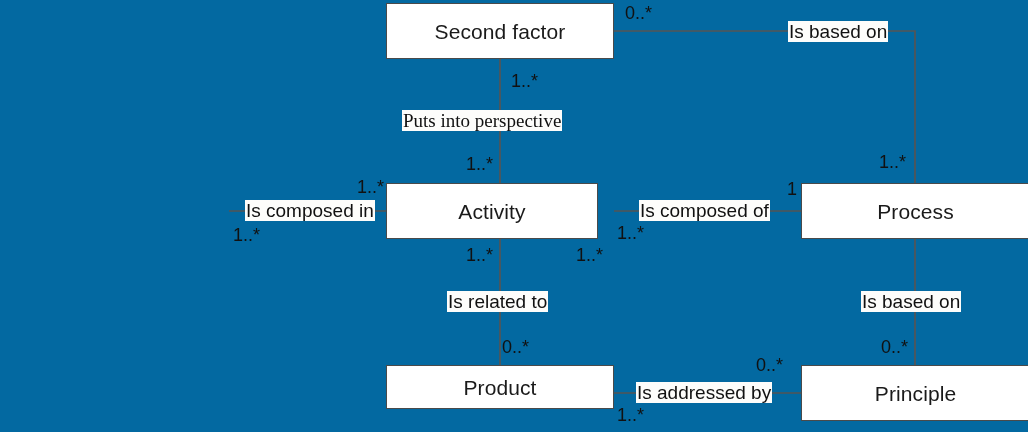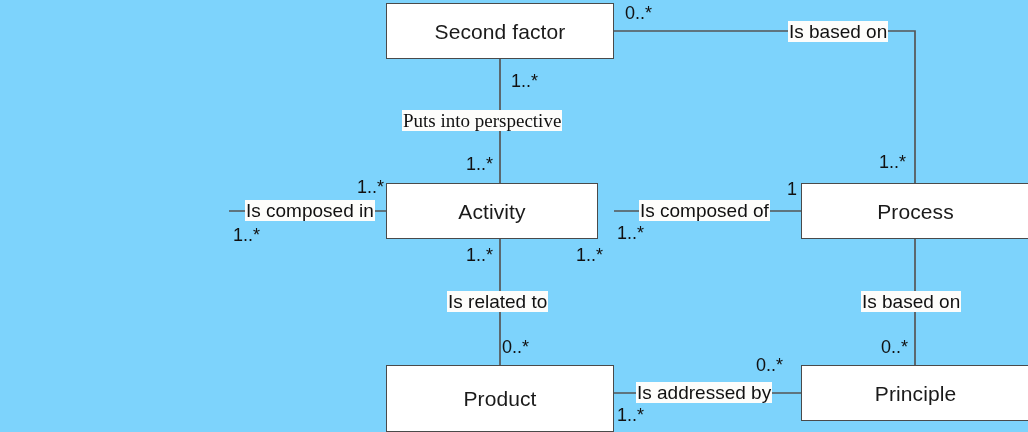--- a/index.html
+++ b/index.html
@@ -10,21 +10,21 @@
     width: 1028px;
     height: 432px;
     background: #f2f0ec;
     font-family: "Liberation Sans", sans-serif;
     overflow: hidden;
   }
   #diagram {
     position: relative;
     width: 1028px;
     height: 432px;
-    background: #7dd3fc;
+    background: #0369a1;
   }
   #edges {
     position: absolute;
     left: 0;
     top: 0;
     width: 1028px;
     height: 432px;
   }
   .entity-box {
     position: absolute;
@@ -90,21 +90,21 @@
 
 
   <div class="entity-box" style="left:386px; top:183px; width:212px; height:56px;">
     <span class="entity-label">Activity</span>
   </div>
 
   <div class="entity-box" style="left:801px; top:183px; width:229px; height:56px;">
     <span class="entity-label">Process</span>
   </div>
 
-  <div class="entity-box" style="left:386px; top:365px; width:228px; height:67px;">
+  <div class="entity-box" style="left:386px; top:365px; width:228px; height:44px;">
     <span class="entity-label">Product</span>
   </div>
 
   <div class="entity-box" style="left:801px; top:365px; width:229px; height:56px;">
     <span class="entity-label">Principle</span>
   </div>
 
   <div class="edge-label" style="left:402px; top:110px;font-family:Liberation Serif, serif;">Puts into perspective</div>
 
   <div class="edge-label" style="left:788px; top:21px;">Is based on</div>

